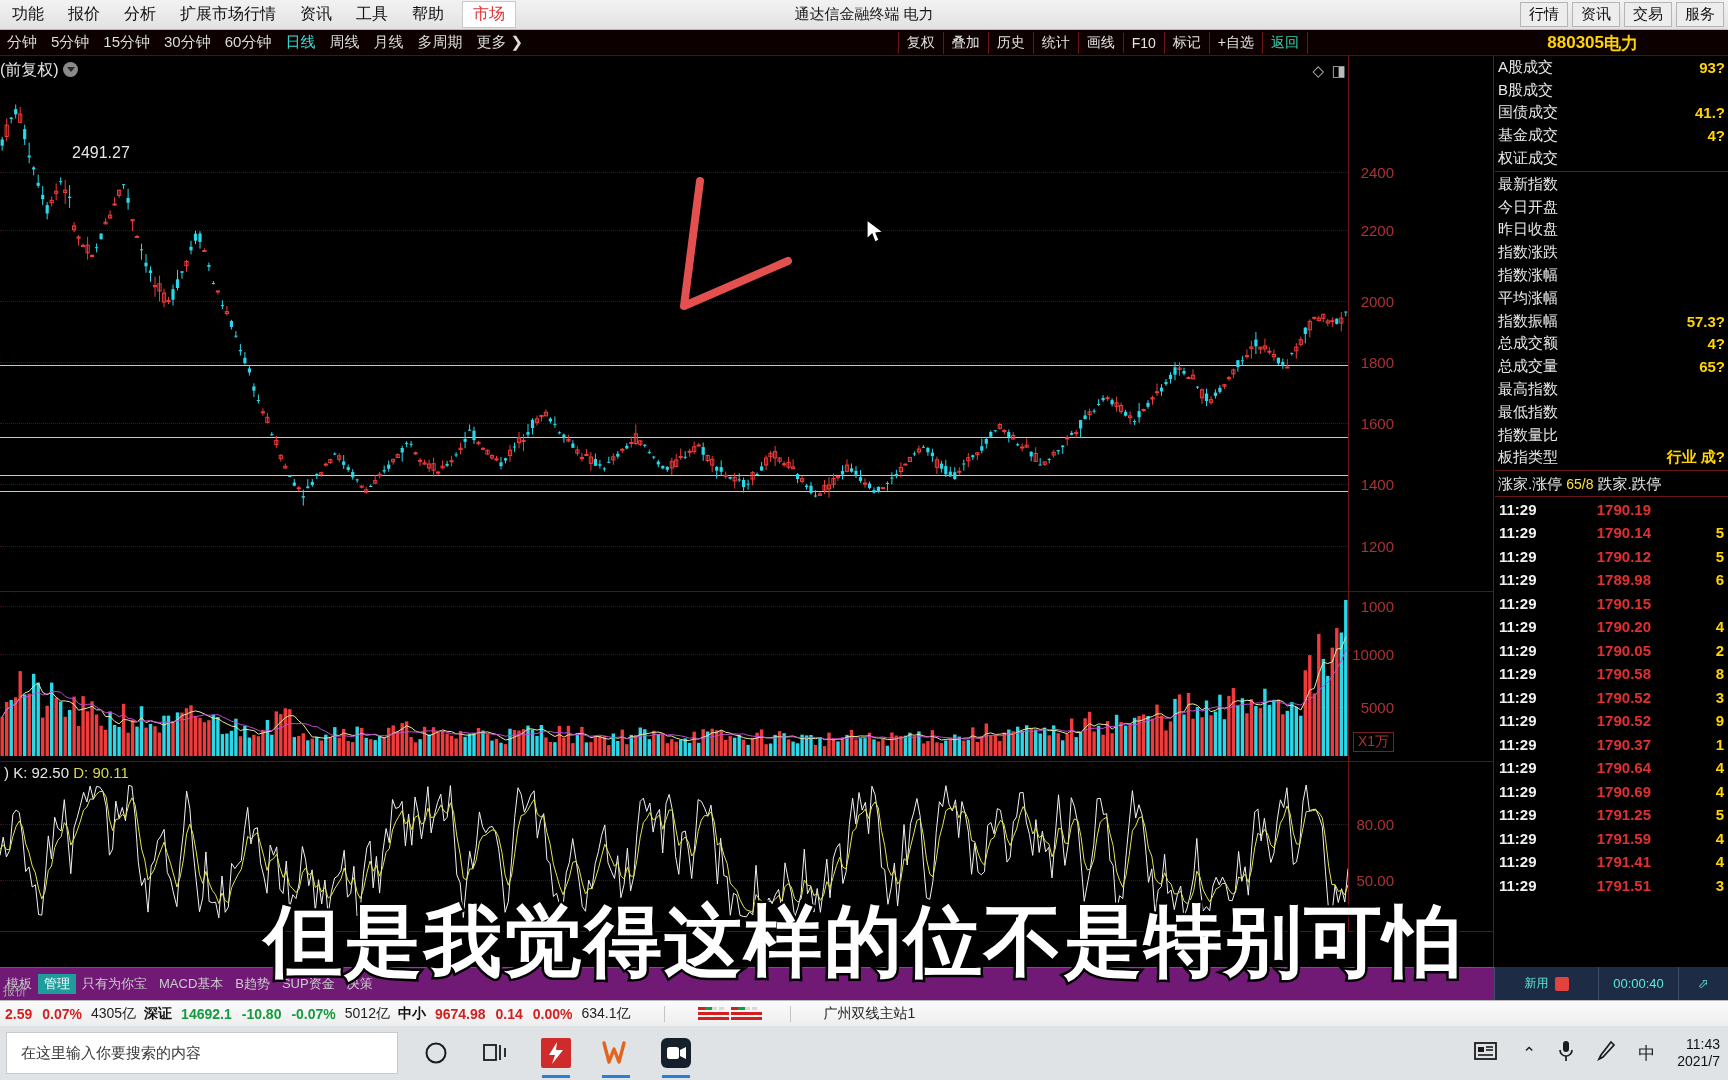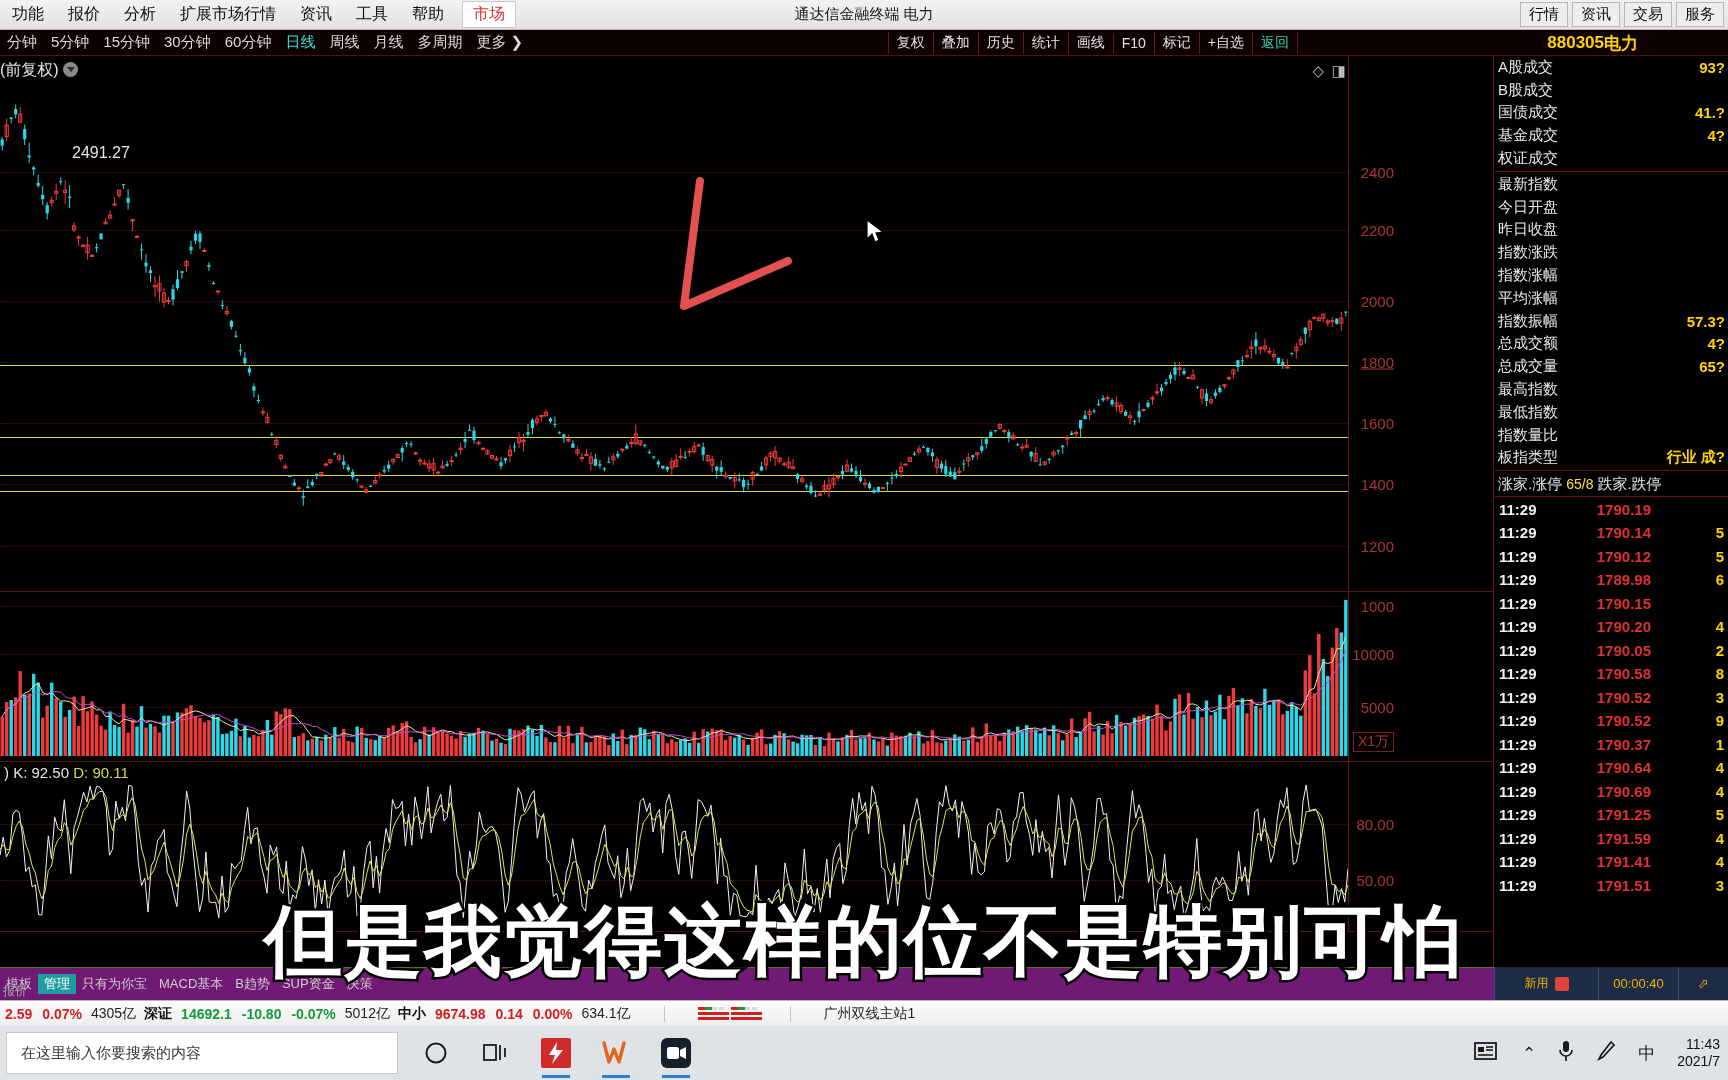--- a/index.html
+++ b/index.html
@@ -18,21 +18,21 @@
     font-size:15px;color:#1a1a1a;white-space:nowrap;}
   .menubar .rightbtns{position:absolute;right:4px;display:flex;gap:4px;}
   .menubar .rightbtns span{border:1px solid #b5b5b5;background:#ededed;padding:2px 8px;font-size:15px;}
 
   
   .periodbar{position:absolute;left:0;top:30px;width:1728px;height:26px;
     background:#0d0000;border-bottom:1px solid #5a0d0d;color:#dcdcdc;font-size:15px;
     display:flex;align-items:center;}
   .periodbar .p{padding:1px 7px;white-space:nowrap;}
   .periodbar .p.on{color:#35e0d8;}
-  .rtools{position:absolute;right:430px;top:30px;height:26px;display:flex;align-items:center;
+  .rtools{position:absolute;right:420px;top:30px;height:26px;display:flex;align-items:center;
     font-size:14px;color:#e2e2e2;}
   .rtools .t{padding:2px 8px;border-left:1px solid #6b1414;white-space:nowrap;}
   .rtools .t:last-child{border-right:1px solid #6b1414;color:#2fd6b5;}
   .codebox{position:absolute;right:90px;top:30px;height:26px;display:flex;align-items:center;
     color:#ffd400;font-size:17px;font-weight:bold;white-space:nowrap;}
 
   
   .chartwrap{position:absolute;left:0;top:56px;width:1494px;height:944px;background:#000;
     border-right:1px solid #6b1414;overflow:hidden;}
   .pane{position:absolute;left:0;width:1494px;border-bottom:1px solid #5a1212;padding-left:16px;}
@@ -92,21 +92,21 @@
   .led i{display:block;width:5px;height:3px;background:#d9d9d9;}
   .led i.r{background:#d21f1f;} .led i.g{background:#159a3e;}
 
   .indbar{position:absolute;left:0;top:967px;width:1494px;height:33px;background:#701a75;
     border-top:1px solid #4d7c0f;color:#ccc;font-size:13px;display:flex;align-items:center;}
   .indbar .ib{padding:1px 6px;white-space:nowrap;}
   .indbar .ib.on{background:#1f9c9c;color:#fff;}
   .indbar .sub{position:absolute;left:3px;bottom:0px;font-size:12px;color:#aaa;}
 
   .blue-right{position:absolute;left:1494px;top:967px;width:234px;height:33px;
-    background:#1e2b45;display:flex;align-items:center;color:#eab308;font-size:13px;}
+    background:#1e2b45;display:flex;align-items:center;color:#5eead4;font-size:13px;}
   .blue-right .seg{border-left:1px solid #3d4d6b;height:100%;display:flex;align-items:center;
     justify-content:center;}
 
   
   .subtitle{position:absolute;left:0;top:890px;width:1728px;text-align:center;
     font-size:78px;font-weight:bold;color:#fff;white-space:nowrap;
     -webkit-text-stroke:5px #000; paint-order:stroke fill;
     font-family:"Liberation Sans","DejaVu Sans",sans-serif;letter-spacing:2px;}
 
   
@@ -188,21 +188,21 @@
 
       <div class="axisline"></div>
 
       <div class="grid-dot" style="top:116px;"></div>
       <div class="ylab" style="top:116px;">2400</div>
       <div class="grid-dot" style="top:174px;"></div>
       <div class="ylab" style="top:174px;">2200</div>
       <div class="grid-dot" style="top:245px;"></div>
       <div class="ylab" style="top:245px;">2000</div>
       <div class="grid-dot" style="top:306px;"></div>
-      <div class="ylab" style="top:306px;text-decoration:underline;">1800</div>
+      <div class="ylab" style="top:306px;">1800</div>
       <div class="grid-dot" style="top:367px;"></div>
       <div class="ylab" style="top:367px;">1600</div>
       <div class="grid-dot" style="top:428px;"></div>
       <div class="ylab" style="top:428px;">1400</div>
       <div class="grid-dot" style="top:490px;"></div>
       <div class="ylab" style="top:490px;">1200</div>
       <div class="grid-dot" style="top:550px;"></div>
       <div class="ylab" style="top:550px;">1000</div>
 
       <div class="hline" style="top:309px;"></div>

